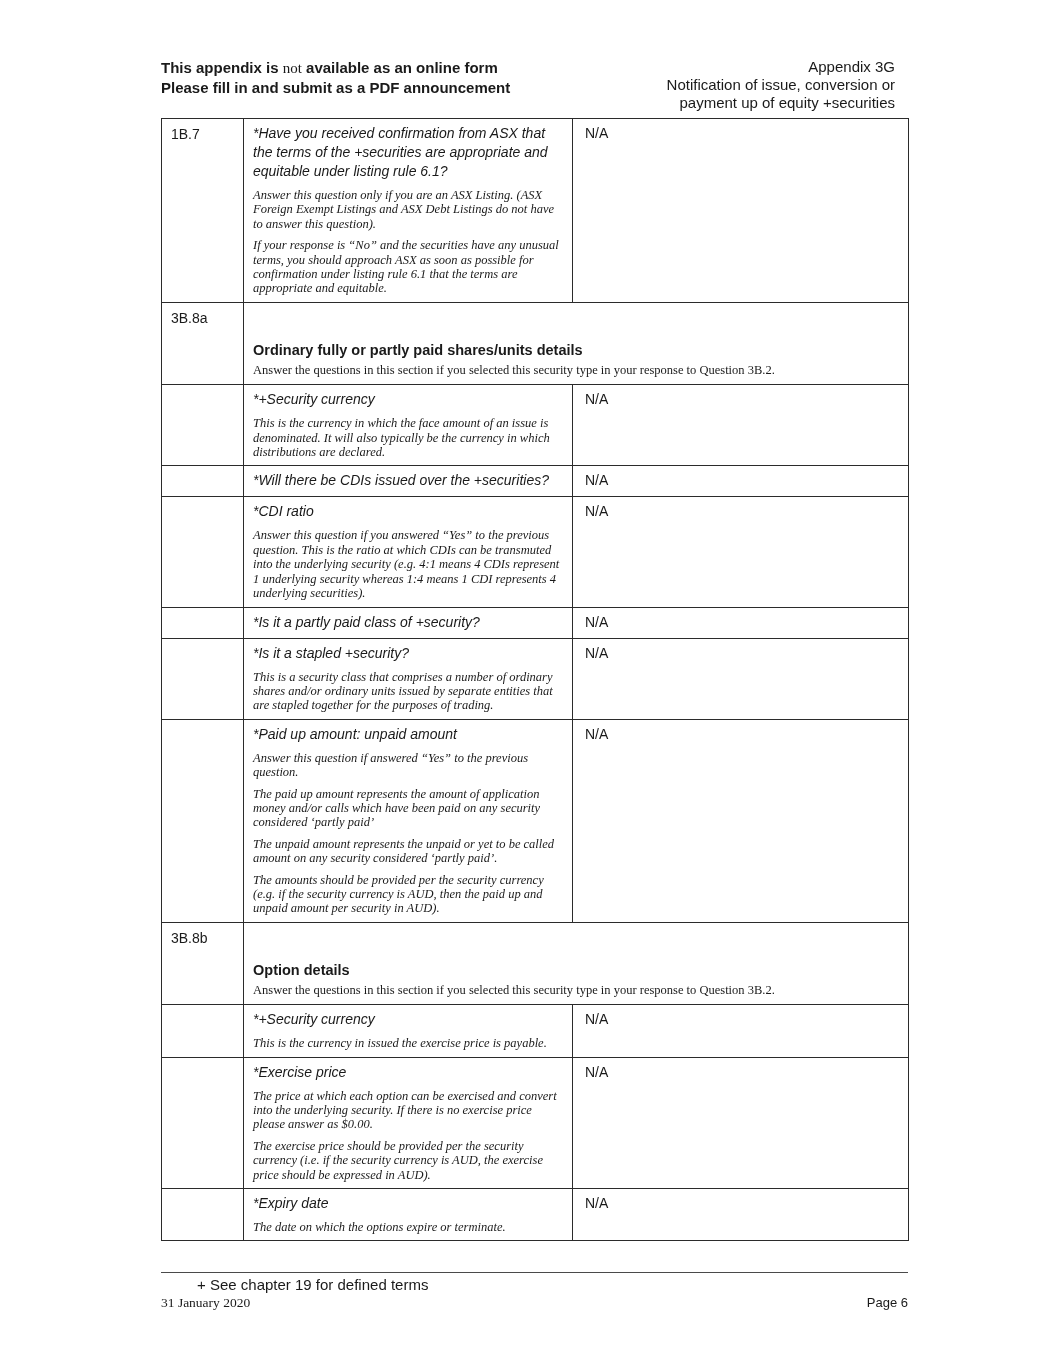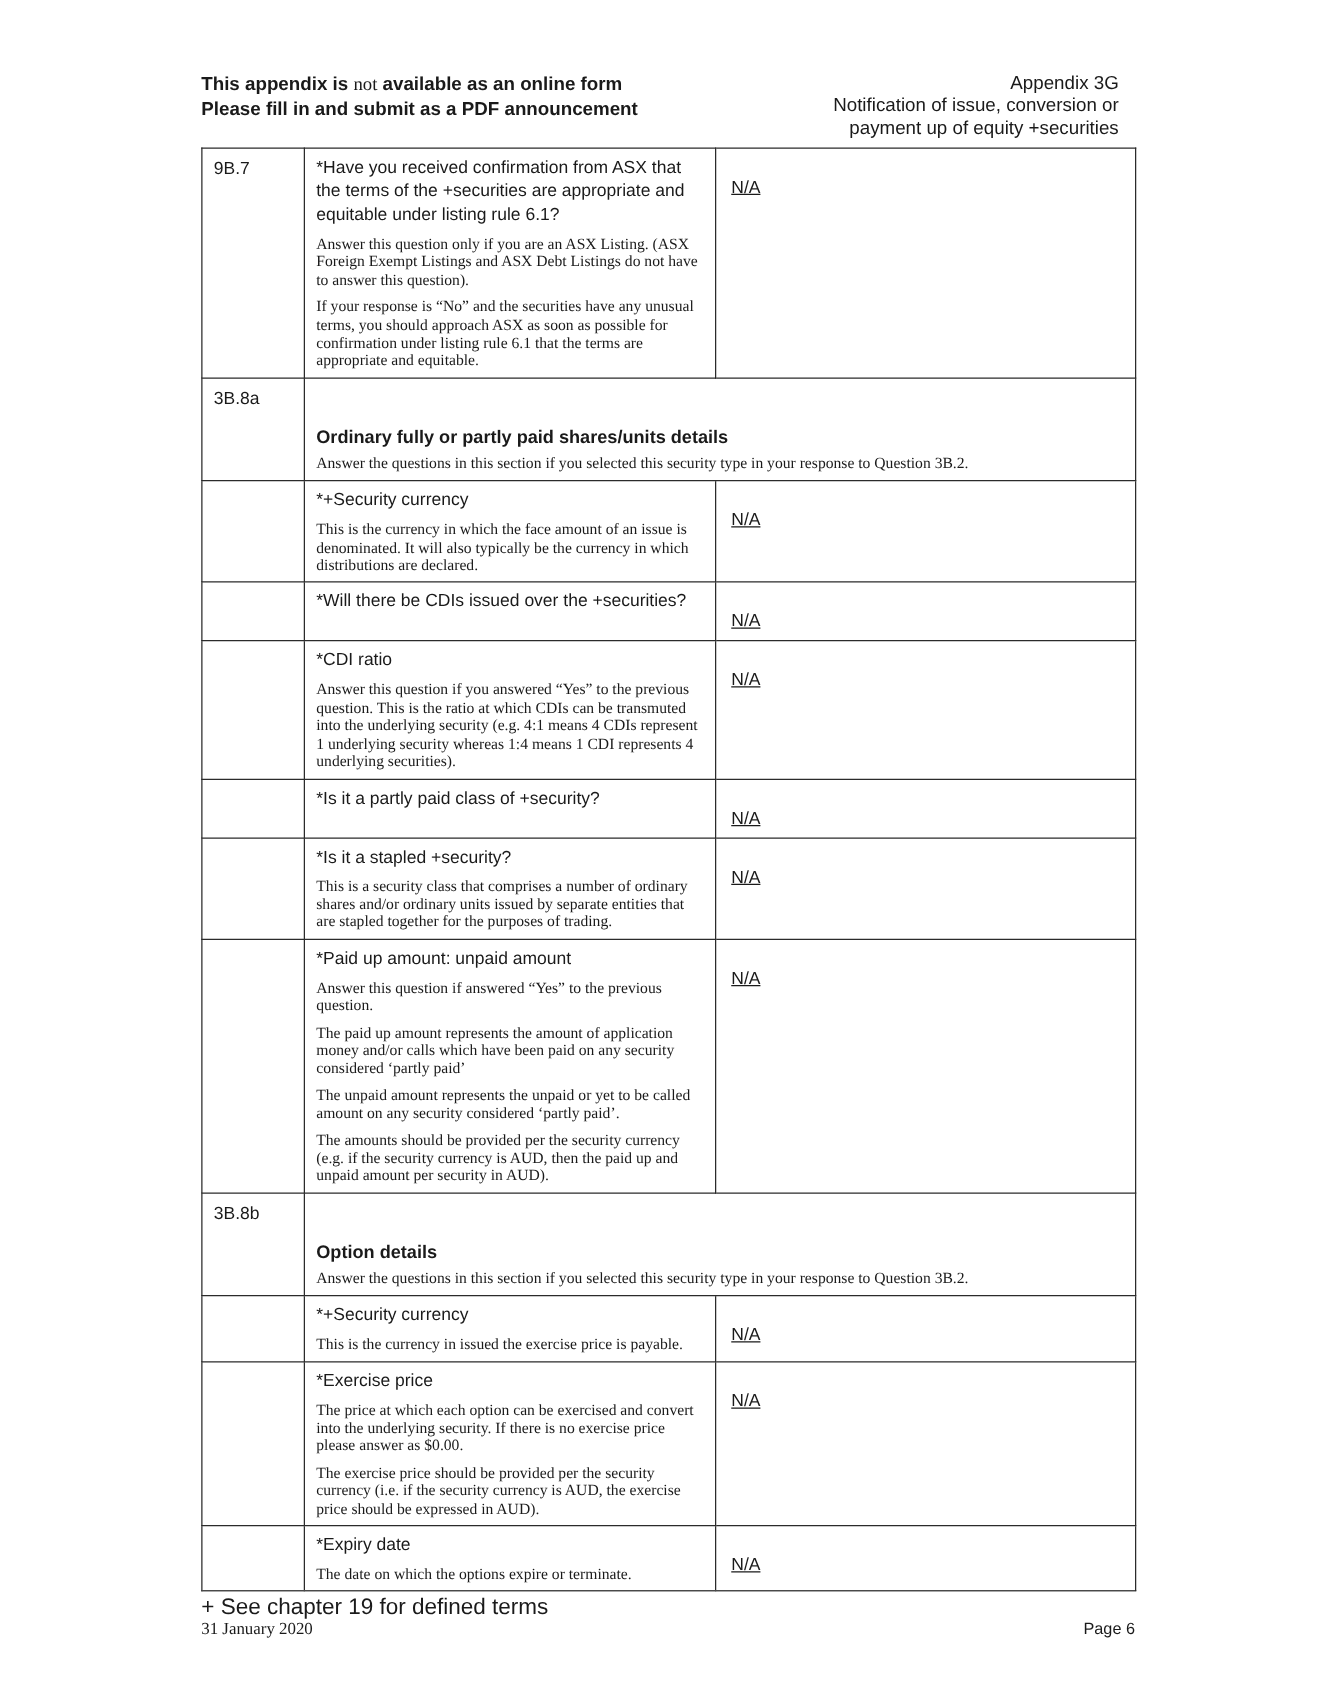--- a/index.html
+++ b/index.html
@@ -57,26 +57,25 @@
 
   td.cell {
     border: 1px solid #2b2b2b;
     vertical-align: top;
   }
   td.num-cell {
     padding: 6px 4px 4px 9px;
     font-size: 14px;
     line-height: 19px;
   }
-  td.q-cell { padding: 5px 9px 6px 9px; }
+  td.q-cell { padding: 5px 9px 6px 9px; font-style: italic; }
   td.a-cell {
-    padding: 21px 9px 6px 12px;
-    font-size: 14px;
-    line-height: 19px;
-    text-decoration: underline;
+    padding: 5px 9px 6px 12px;
+    font-size: 14px;
+    line-height: 19px;
   }
   .q {
     font-size: 14px;
     line-height: 19px;
   }
   .note {
     font-family: "Liberation Serif", serif;
     font-size: 12.5px;
     line-height: 14.4px;
     margin-top: 7px;
@@ -108,22 +107,23 @@
     height: 1px;
     background: #4a4a4a;
   }
   .doc-footer {
     position: absolute;
     left: 161px;
     width: 747px;
     top: 1277px;
   }
   .footer-line1 {
-    font-size: 18px;
+    font-size: 15px;
     line-height: 16px;
+    margin-left: 36px;
   }
   .footer-line2 {
     display: flex;
     justify-content: space-between;
     align-items: baseline;
     margin-top: 1px;
   }
   .footer-date {
     font-family: "Liberation Serif", serif;
     font-size: 13.5px;
@@ -152,21 +152,21 @@
   </header>
 
   <table class="form-table">
     <colgroup>
       <col class="col-num">
       <col class="col-q">
       <col class="col-a">
     </colgroup>
     <tbody>
         <tr class="row">
-          <td class="cell num-cell"><span class="num">9B.7</span></td>
+          <td class="cell num-cell"><span class="num">1B.7</span></td>
           <td class="cell q-cell">
             <div class="q">*Have you received confirmation from ASX that the terms of the +securities are appropriate and equitable under listing rule 6.1?</div>
             <div class="note">Answer this question only if you are an ASX Listing. (ASX Foreign Exempt Listings and ASX Debt Listings do not have to answer this question).</div>
             <div class="note">If your response is “No” and the securities have any unusual terms, you should approach ASX as soon as possible for confirmation under listing rule 6.1 that the terms are appropriate and equitable.</div>
           </td>
           <td class="cell a-cell">
             <div class="answer">N/A</div>
           </td>
         </tr>
         <tr class="row">

